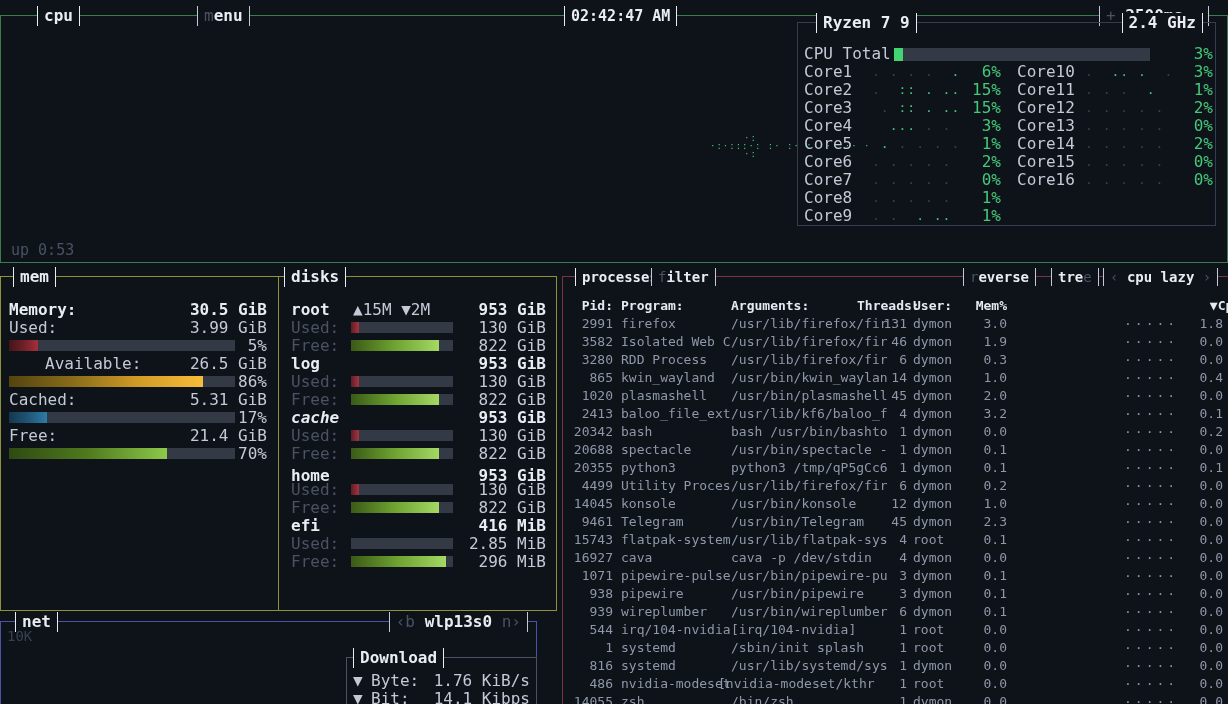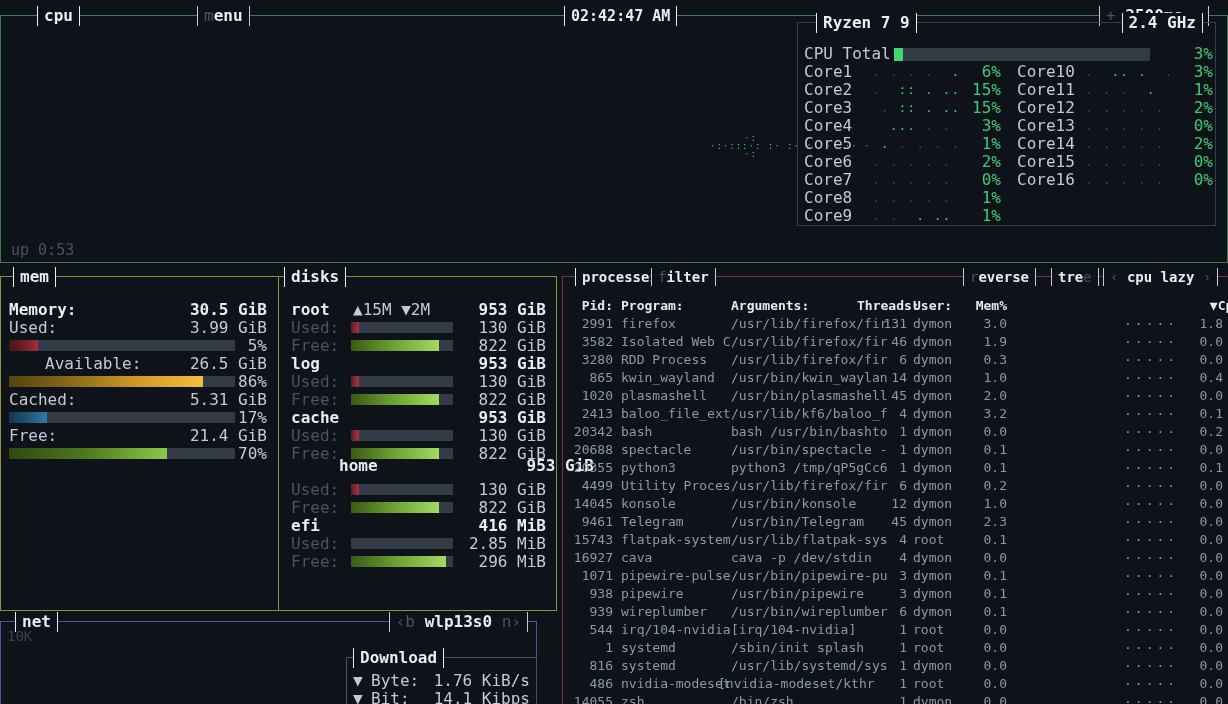--- a/index.html
+++ b/index.html
@@ -200,38 +200,38 @@
           <div class="cell r" style="right: 0px; width: 84px;">130 GiB</div>
         </div>
         <div class="abs row16" style="left: 290px; top: 114px; width: 255px; height: 18px;">
           <div class="cell dim" style="left: 0px; width: 60px;">Free:</div>
           <div class="track" style="left: 60px; top: 3px; width: 102px;">
             <div class="fill dgreen" style="width: 86%;"></div>
           </div>
           <div class="cell r" style="right: 0px; width: 84px;">822 GiB</div>
         </div>
         <div class="abs row16" style="left: 290px; top: 132px; width: 255px; height: 18px;">
-          <div class="cell b" style="left: 0px; width: 70px;">cache</div>
+          <div class="cell b" style="left: 0px; width: 70px; font-style: italic;">cache</div>
           <div class="cell r b" style="right: 0px; width: 90px;">953 GiB</div>
         </div>
         <div class="abs row16" style="left: 290px; top: 150px; width: 255px; height: 18px;">
           <div class="cell dim" style="left: 0px; width: 60px;">Used:</div>
           <div class="track" style="left: 60px; top: 3px; width: 102px;">
             <div class="fill dred" style="width: 8%;"></div>
           </div>
           <div class="cell r" style="right: 0px; width: 84px;">130 GiB</div>
         </div>
         <div class="abs row16" style="left: 290px; top: 168px; width: 255px; height: 18px;">
           <div class="cell dim" style="left: 0px; width: 60px;">Free:</div>
           <div class="track" style="left: 60px; top: 3px; width: 102px;">
             <div class="fill dgreen" style="width: 86%;"></div>
           </div>
           <div class="cell r" style="right: 0px; width: 84px;">822 GiB</div>
         </div>
-        <div class="abs row16" style="left: 290px; top: 180px; width: 255px; height: 18px; margin-left: 48px;">
+        <div class="abs row16" style="left: 290px; top: 190px; width: 255px; height: 18px;">
           <div class="cell b" style="left: 0px; width: 70px;">home</div>
           <div class="cell r b" style="right: 0px; width: 90px;">953 GiB</div>
         </div>
         <div class="abs row16" style="left: 290px; top: 204px; width: 255px; height: 18px;">
           <div class="cell dim" style="left: 0px; width: 60px;">Used:</div>
           <div class="track" style="left: 60px; top: 3px; width: 102px;">
             <div class="fill dred" style="width: 8%;"></div>
           </div>
           <div class="cell r" style="right: 0px; width: 84px;">130 GiB</div>
         </div>

